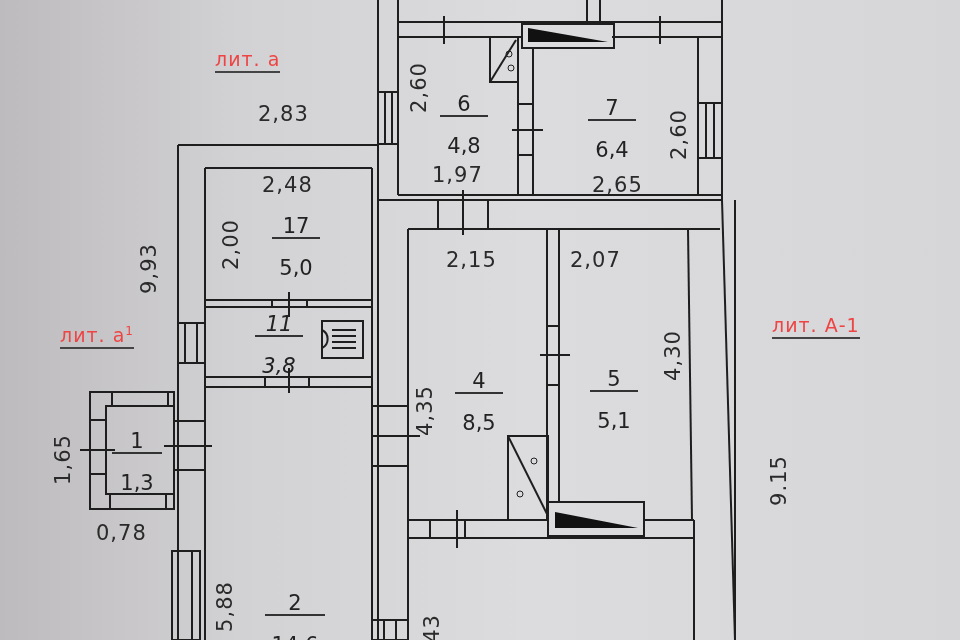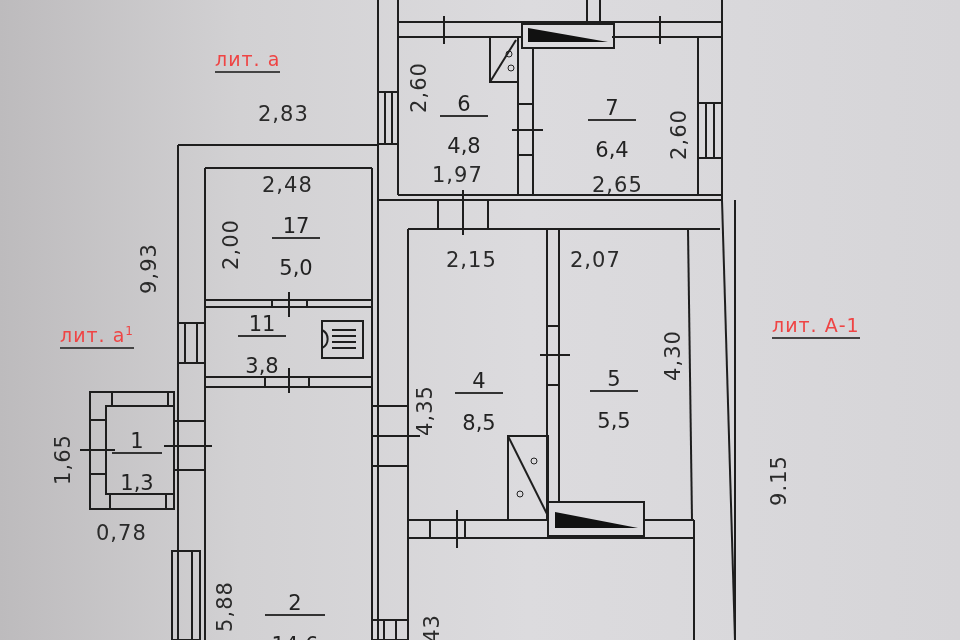--- a/index.html
+++ b/index.html
@@ -155,35 +155,35 @@
 <div class="room" style="left:265px;top:592px;width:60px;">
     <span class="num">2</span>
     <span class="area">14,6</span>
   </div>
 <div class="room" style="left:455px;top:370px;width:48px;">
     <span class="num">4</span>
     <span class="area">8,5</span>
   </div>
 <div class="room" style="left:590px;top:368px;width:48px;">
     <span class="num">5</span>
-    <span class="area">5,5</span>
+    <span class="area">5,1</span>
   </div>
 <div class="room" style="left:440px;top:93px;width:48px;">
     <span class="num">6</span>
     <span class="area">4,8</span>
   </div>
 <div class="room" style="left:588px;top:97px;width:48px;">
     <span class="num">7</span>
     <span class="area">6,4</span>
   </div>
 <div class="room" style="left:272px;top:215px;width:48px;">
     <span class="num">17</span>
     <span class="area">5,0</span>
   </div>
-<div class="room" style="left:238px;top:313px;width:48px;">
+<div class="room" style="left:255px;top:313px;width:48px;font-style:italic;">
     <span class="num">11</span>
     <span class="area">3,8</span>
   </div>
 
 <div class="lbl" style="left:258px;top:104px;">2,83</div>
 <div class="lbl" style="left:262px;top:175px;">2,48</div>
 <div class="lbl" style="left:432px;top:165px;">1,97</div>
 <div class="lbl" style="left:592px;top:175px;">2,65</div>
 <div class="lbl" style="left:446px;top:250px;">2,15</div>
 <div class="lbl" style="left:570px;top:250px;">2,07</div>

